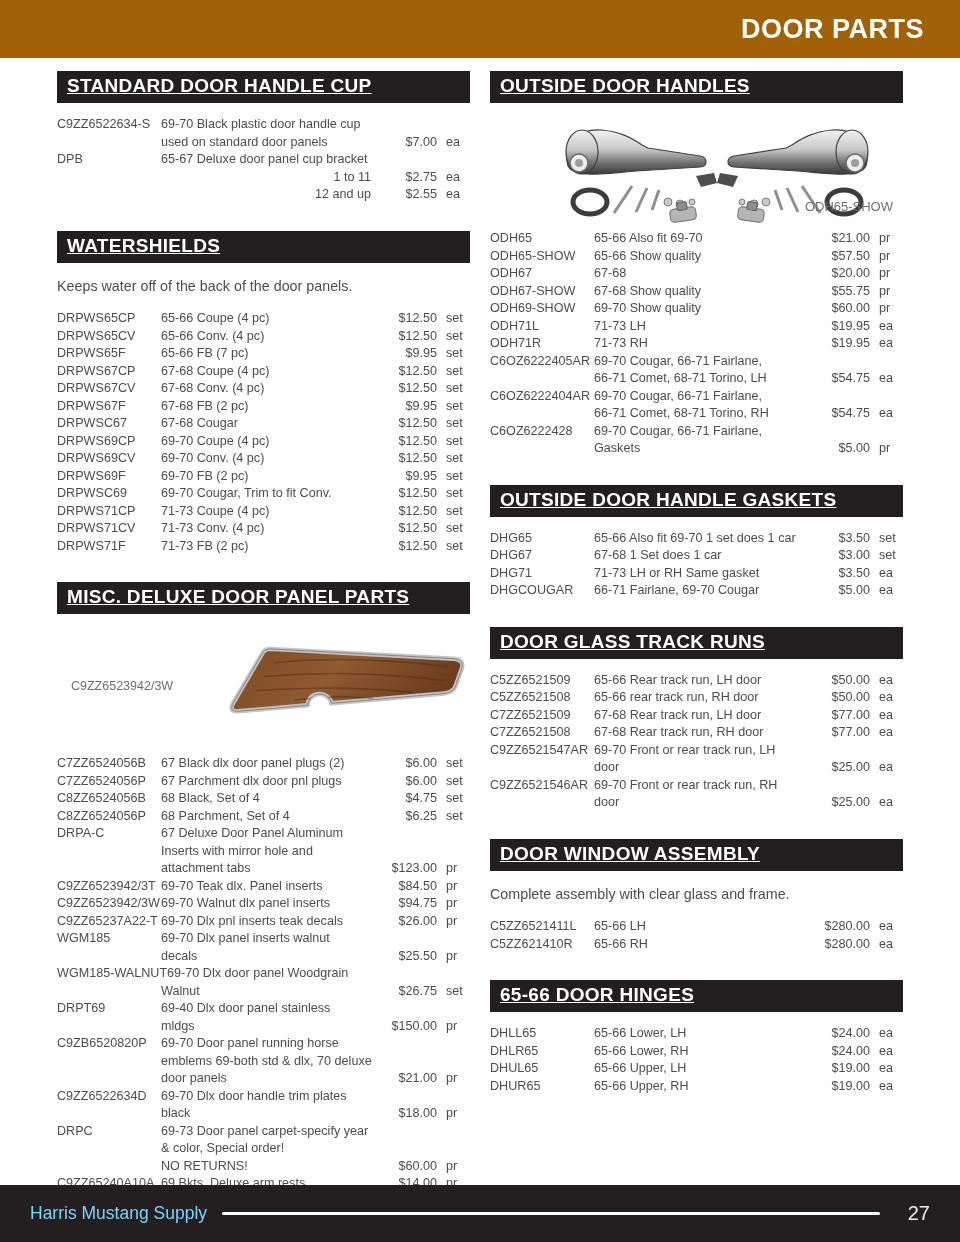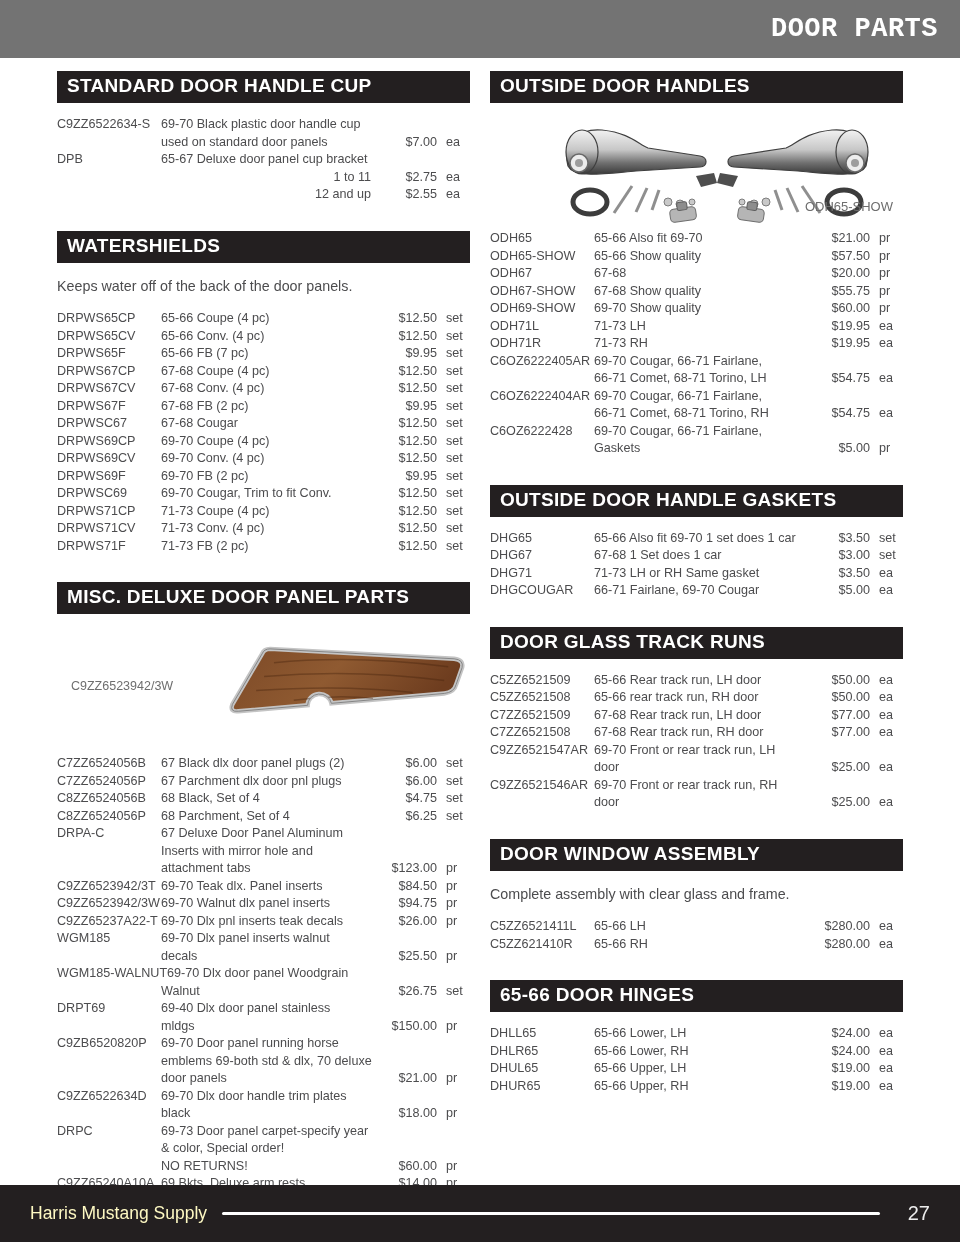--- a/index.html
+++ b/index.html
@@ -1,30 +1,30 @@
 <!DOCTYPE html>
 <html><head>
 <meta charset="utf-8">
 <style>
   html,body{margin:0;padding:0;}
   body{
     width:960px;height:1242px;position:relative;background:#fff;
     font-family:"Liberation Sans", sans-serif;color:#4c4c4e;overflow:hidden;
   }
   .pageheader{
-    height:58px;background:#737373;display:flex;align-items:center;
-    justify-content:flex-end;padding-right:22px;box-sizing:border-box;font-family:Liberation Mono, monospace;
+    height:58px;background:#a16207;display:flex;align-items:center;
+    justify-content:flex-end;padding-right:36px;box-sizing:border-box;
   }
   .pageheader .ptitle{color:#fff;font-size:27px;font-weight:bold;letter-spacing:.5px;}
   .content{display:flex;gap:20px;padding:13px 57px 0 57px;}
   .col{width:413px;flex:0 0 413px;}
   .section{margin-bottom:27px;}
   .bar{
     background:#231f20;color:#fff;font-size:19px;font-weight:bold;
-    padding:4px 8px 6px 10px;letter-spacing:.3px;margin:0 0 13px 0;
+    padding:4px 8px 6px 10px;letter-spacing:.3px;margin:0 0 13px 0;text-decoration:underline;
   }
   .intro{font-size:14.3px;line-height:1.32;margin:14px 0 15px 0;}
   .note{font-size:14.3px;margin:4px 0 13px 0;}
   .rows{display:block;}
   .row{display:flex;align-items:baseline;font-size:12.6px;line-height:17.5px;}
   .part{flex:0 0 104px;white-space:nowrap;}
   .desc{flex:1 1 auto;white-space:nowrap;}
   .desc.right{text-align:right;padding-right:10px;}
   .price{flex:0 0 56px;text-align:right;white-space:nowrap;}
   .unit{flex:0 0 24px;padding-left:9px;white-space:nowrap;}
@@ -36,21 +36,21 @@
   }
   .fig.wood-panel{display:flex;align-items:center;height:118px;margin:4px 0 10px 0;}
   .fig.wood-panel .figlabel{
     flex:0 0 auto;font-size:12.5px;color:#6e6e6e;margin:0 2px 0 14px;
   }
   .fig.wood-panel .figimg{flex:0 0 auto;width:292px;height:95px;}
   .pagefooter{
     position:absolute;left:0;right:0;bottom:0;height:57px;background:#231f20;
     display:flex;align-items:center;padding:0 30px;box-sizing:border-box;
   }
-  .pagefooter .company{color:#fef9c3;font-size:17.5px;white-space:nowrap;}
+  .pagefooter .company{color:#7dd3fc;font-size:17.5px;white-space:nowrap;}
   .pagefooter .rule{flex:1;height:3px;background:#fff;border-radius:2px;margin:0 28px 0 15px;}
   .pagefooter .pagenum{color:#ececec;font-size:20px;}
 </style>
 </head>
 <body>
 
 <header class="pageheader">
   <span class="ptitle">DOOR PARTS</span>
 </header>
 

